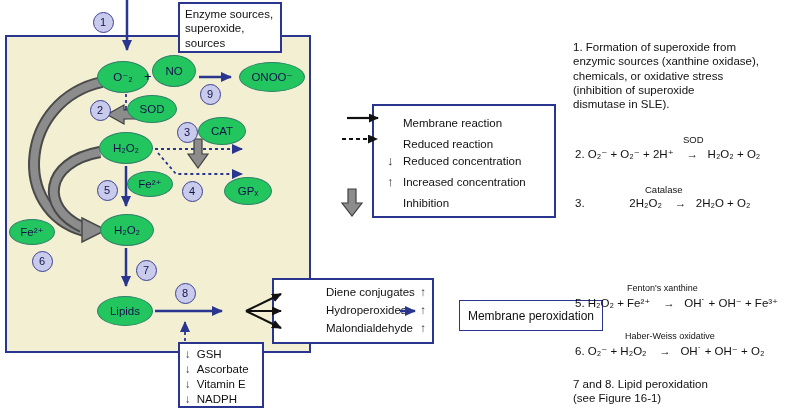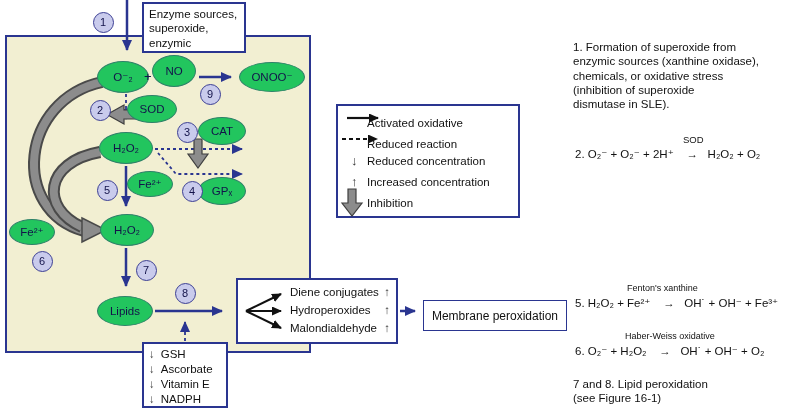--- a/index.html
+++ b/index.html
@@ -1,20 +1,20 @@
 <!DOCTYPE html>
 <html><head>
 <meta charset="utf-8">
 <style>
   html,body{margin:0;padding:0;background:#fff;}
   .stage{position:relative;width:794px;height:410px;overflow:hidden;
          font-family:"Liberation Sans","DejaVu Sans",sans-serif;color:#111;}
   .panel{position:absolute;left:5px;top:35px;width:306px;height:318px;
          background:#f2efd2;border:2px solid #2a3590;box-sizing:border-box;z-index:0;}
-  .box{position:absolute;background:#fff;border:2px solid #2a3590;box-sizing:border-box;z-index:1;}
+  .box{position:absolute;background:#fff;border:2px solid #2a3590;box-sizing:border-box;z-index:1;margin-left:36px;}
   .arrows{position:absolute;left:0;top:0;z-index:2;pointer-events:none;}
   .oval{position:absolute;z-index:3;background:#22c55e;border:1.6px solid #2f8169;border-radius:50%;
         display:flex;align-items:center;justify-content:center;font-size:11.5px;color:#13134a;box-sizing:border-box;}
   .step{position:absolute;z-index:3;width:21px;height:21px;background:#c9cbec;border:1.6px solid #3c3f94;
         border-radius:50%;display:flex;align-items:center;justify-content:center;font-size:11px;color:#13134a;box-sizing:border-box;}
   .plus{position:absolute;z-index:3;font-size:13px;color:#13134a;}
   .top-box{left:142px;top:2px;width:104px;height:51px;padding:3px 5px;font-size:11.5px;line-height:1.25;}
   .legend-box{left:336px;top:104px;width:184px;height:114px;}
   .legend-label{position:absolute;left:29px;font-size:11.5px;}
   .legend-glyph{position:absolute;left:13px;font-size:13px;color:#333;}
@@ -33,25 +33,25 @@
 </head>
 <body>
 
 <div class="stage">
 
   <div class="panel"></div>
 
   <div class="box top-box">
     <div>Enzyme sources,</div>
     <div>superoxide,</div>
-    <div>enzymic</div>
+    <div>sources</div>
   </div>
 
   <div class="box legend-box">
-    <div class="legend-label" style="top:11px">Activated oxidative</div>
+    <div class="legend-label" style="top:11px">Membrane reaction</div>
     <div class="legend-label" style="top:32px">Reduced reaction</div>
     <div class="legend-glyph" style="top:47px">↓</div>
     <div class="legend-label" style="top:49px">Reduced concentration</div>
     <div class="legend-glyph" style="top:68px">↑</div>
     <div class="legend-label" style="top:70px">Increased concentration</div>
     <div class="legend-label" style="top:91px">Inhibition</div>
   </div>
 
   <div class="box products-box">
     <div class="prod-row" style="top:6px">
@@ -139,21 +139,21 @@
   </svg>
 
   <div class="oval" style="left:97px;top:61px;width:52px;height:32px">O⁻₂</div>
   <div class="plus" style="left:144px;top:69px">+</div>
   <div class="oval" style="left:152px;top:55px;width:44px;height:32px">NO</div>
   <div class="oval" style="left:239px;top:62px;width:66px;height:30px">ONOO⁻</div>
   <div class="oval" style="left:127px;top:95px;width:50px;height:28px">SOD</div>
   <div class="oval" style="left:198px;top:117px;width:48px;height:28px">CAT</div>
   <div class="oval" style="left:99px;top:132px;width:54px;height:32px">H₂O₂</div>
   <div class="oval" style="left:127px;top:171px;width:46px;height:26px">Fe²⁺</div>
-  <div class="oval" style="left:198px;top:177px;width:48px;height:28px">GPₓ</div>
+  <div class="oval" style="left:224px;top:177px;width:48px;height:28px">GPₓ</div>
   <div class="oval" style="left:9px;top:219px;width:46px;height:26px">Fe²⁺</div>
   <div class="oval" style="left:100px;top:214px;width:54px;height:32px">H₂O₂</div>
   <div class="oval" style="left:97px;top:296px;width:56px;height:30px">Lipids</div>
 
   <div class="step" style="left:92.5px;top:11.5px">1</div>
   <div class="step" style="left:89.5px;top:99.5px">2</div>
   <div class="step" style="left:176.5px;top:121.5px">3</div>
   <div class="step" style="left:181.5px;top:180.5px">4</div>
   <div class="step" style="left:96.5px;top:179.5px">5</div>
   <div class="step" style="left:31.5px;top:250.5px">6</div>
@@ -165,20 +165,24 @@
 enzymic sources (xanthine oxidase),
 chemicals, or oxidative stress
 (inhibition of superoxide
 dismutase in SLE).</div>
 
   <div class="rxn" style="left:575px;top:147px">
     <span class="rxn-label" style="left:108px;top:-13px">SOD</span>
     <span>2. O₂⁻ + O₂⁻ + 2H⁺&nbsp;&nbsp;&nbsp;&nbsp;→&nbsp;&nbsp;&nbsp;H₂O₂ + O₂</span>
   </div>
 
+  <div class="rxn" style="left:575px;top:197px">
+    <span class="rxn-label" style="left:70px;top:-13px">Catalase</span>
+    <span>3.&nbsp;&nbsp;&nbsp;&nbsp;&nbsp;&nbsp;&nbsp;&nbsp;&nbsp;&nbsp;&nbsp;&nbsp;&nbsp;&nbsp;2H₂O₂&nbsp;&nbsp;&nbsp;&nbsp;→&nbsp;&nbsp;&nbsp;2H₂O + O₂</span>
+  </div>
 
 
   <div class="rxn" style="left:575px;top:296px">
     <span class="rxn-label" style="left:52px;top:-13px;font-size:9px">Fenton's xanthine</span>
     <span>5. H₂O₂ + Fe²⁺&nbsp;&nbsp;&nbsp;&nbsp;→&nbsp;&nbsp;&nbsp;OH˙ + OH⁻ + Fe³⁺</span>
   </div>
 
   <div class="rxn" style="left:575px;top:344px">
     <span class="rxn-label" style="left:50px;top:-13px;font-size:9px">Haber-Weiss oxidative</span>
     <span>6. O₂⁻ + H₂O₂&nbsp;&nbsp;&nbsp;&nbsp;→&nbsp;&nbsp;&nbsp;OH˙ + OH⁻ + O₂</span>

